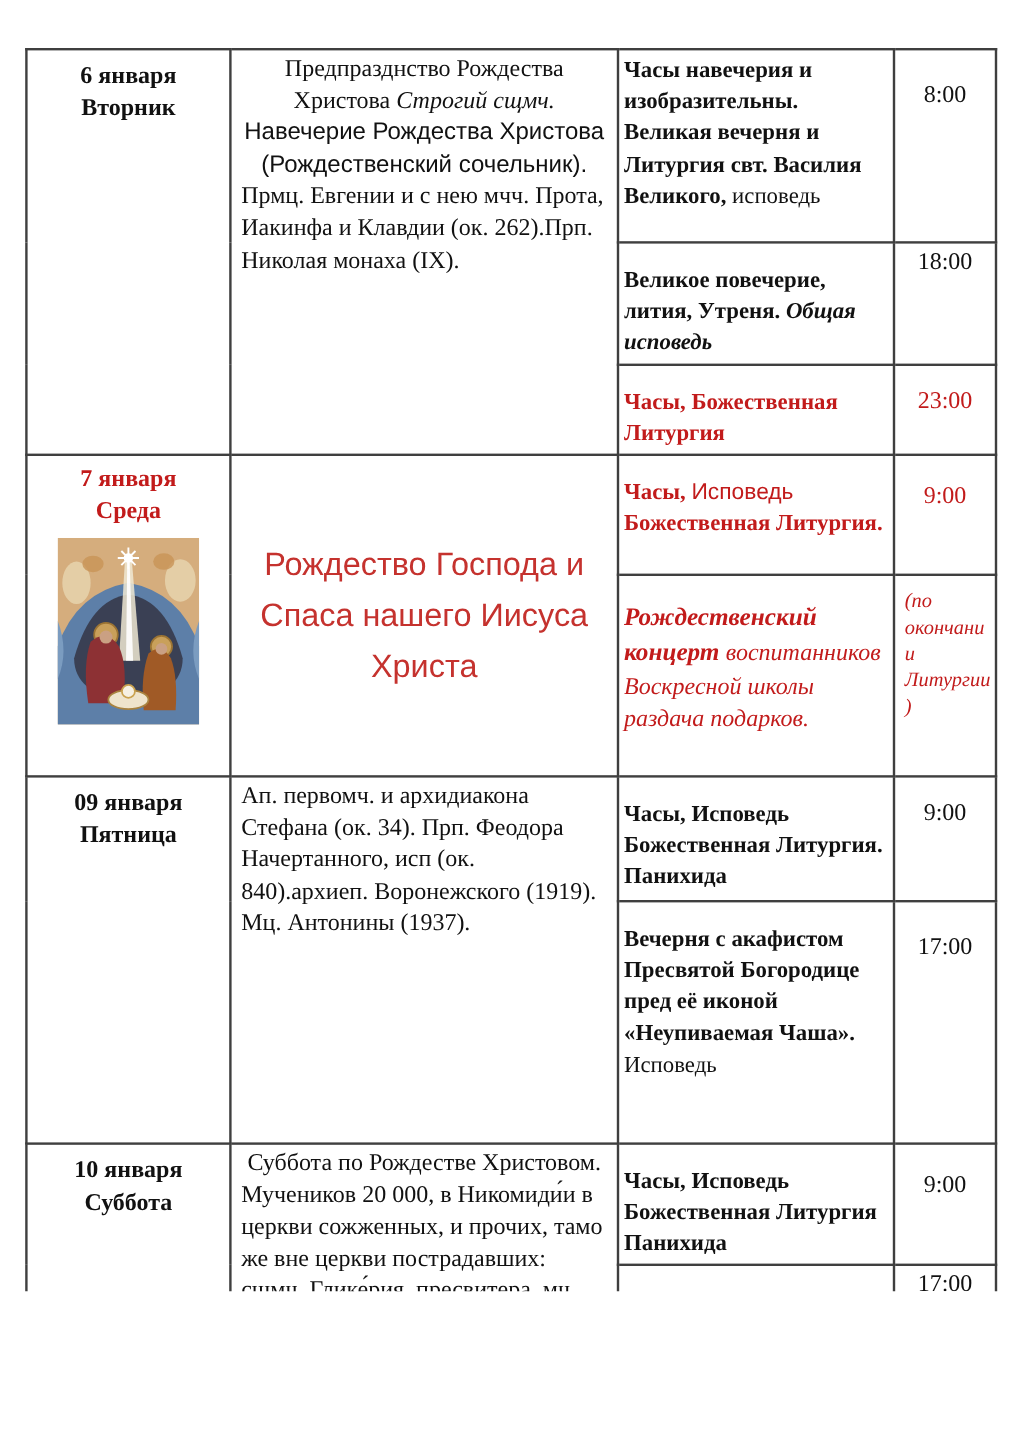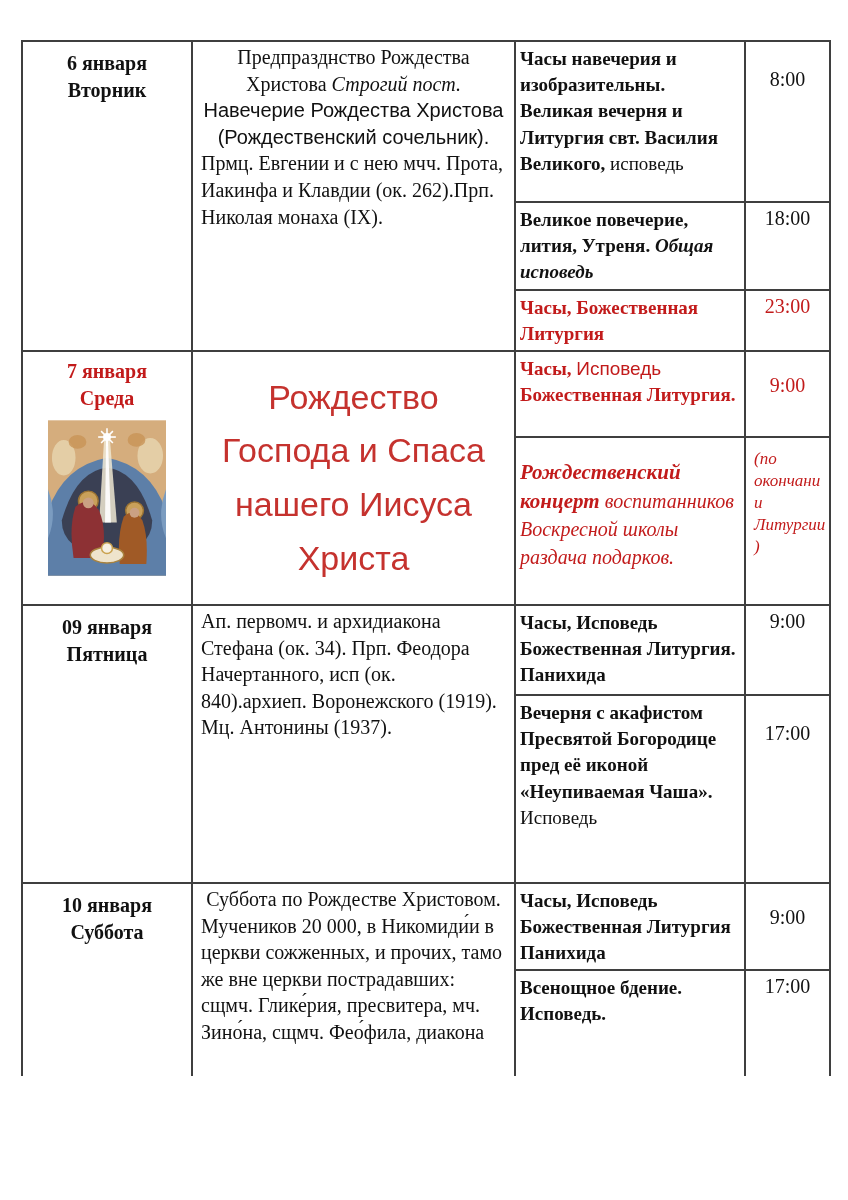--- a/index.html
+++ b/index.html
@@ -38,24 +38,24 @@
 
   .svc{font-size:19px;line-height:1.38;padding:2px 4px;}
   .time{
     text-align:center;font-weight:normal;font-size:20px;
     font-family:"Liberation Serif",serif;
     margin-left:48px;
   }
   .pt26{padding-top:26px;}
   .pt22{padding-top:22px;}
   .pt4{padding-top:4px;}
-  .pt2{padding-top:4px;}
+  .pt2{padding-top:18px;}
 
   .feast{
-    font-family:"Liberation Sans",sans-serif;font-size:34px;
+    font-family:"Liberation Sans",sans-serif;font-size:27px;
     line-height:1.58;color:#c5322e;text-align:center;
     vertical-align:middle;padding:4px 10px;
   }
   .concert-b{font-size:21px;font-weight:bold;font-style:italic;}
   .concert-i{font-size:20px;font-style:italic;}
   .timenote{
     font-size:17px;font-style:italic;color:#c21b1b;text-align:left;
     font-weight:normal;line-height:1.3;overflow-wrap:anywhere;
     word-break:break-word;padding:10px 2px 2px 8px;
   }
@@ -78,21 +78,21 @@
         <col class="c-time">
     </colgroup>
     <tbody>
 
       <tr>
         <td rowspan="3" class="date">
           <div>6 января</div>
           <div>Вторник</div>
         </td>
         <td rowspan="3" class="desc">
-          <div class="center"><span class="serif">Предпразднство Рождества Христова </span><span class="serif i">Строгий пост.</span><span class="sans"> Навечерие Рождества Христова (Рождественский сочельник).</span></div>
+          <div class="center"><span class="serif">Предпразднство Рождества Христова </span><span class="serif i">Строгий сщмч.</span><span class="sans"> Навечерие Рождества Христова (Рождественский сочельник).</span></div>
           <div class="left serif">Прмц. Евгении и с нею мчч. Прота, Иакинфа и Клавдии (ок. 262).Прп. Николая монаха (IX).</div>
         </td>
         <td class="svc pt4" style="height:153px">
           <span class="b">Часы навечерия и изобразительны. Великая вечерня и Литургия свт. Василия Великого,</span><span> исповедь</span>
         </td>
         <td class="time pt26">8:00</td>
       </tr>
       <tr>
         <td class="svc pt2" style="height:80px">
           <span class="b">Великое повечерие, лития, Утреня. </span><span class="b i">Общая исповедь</span>

